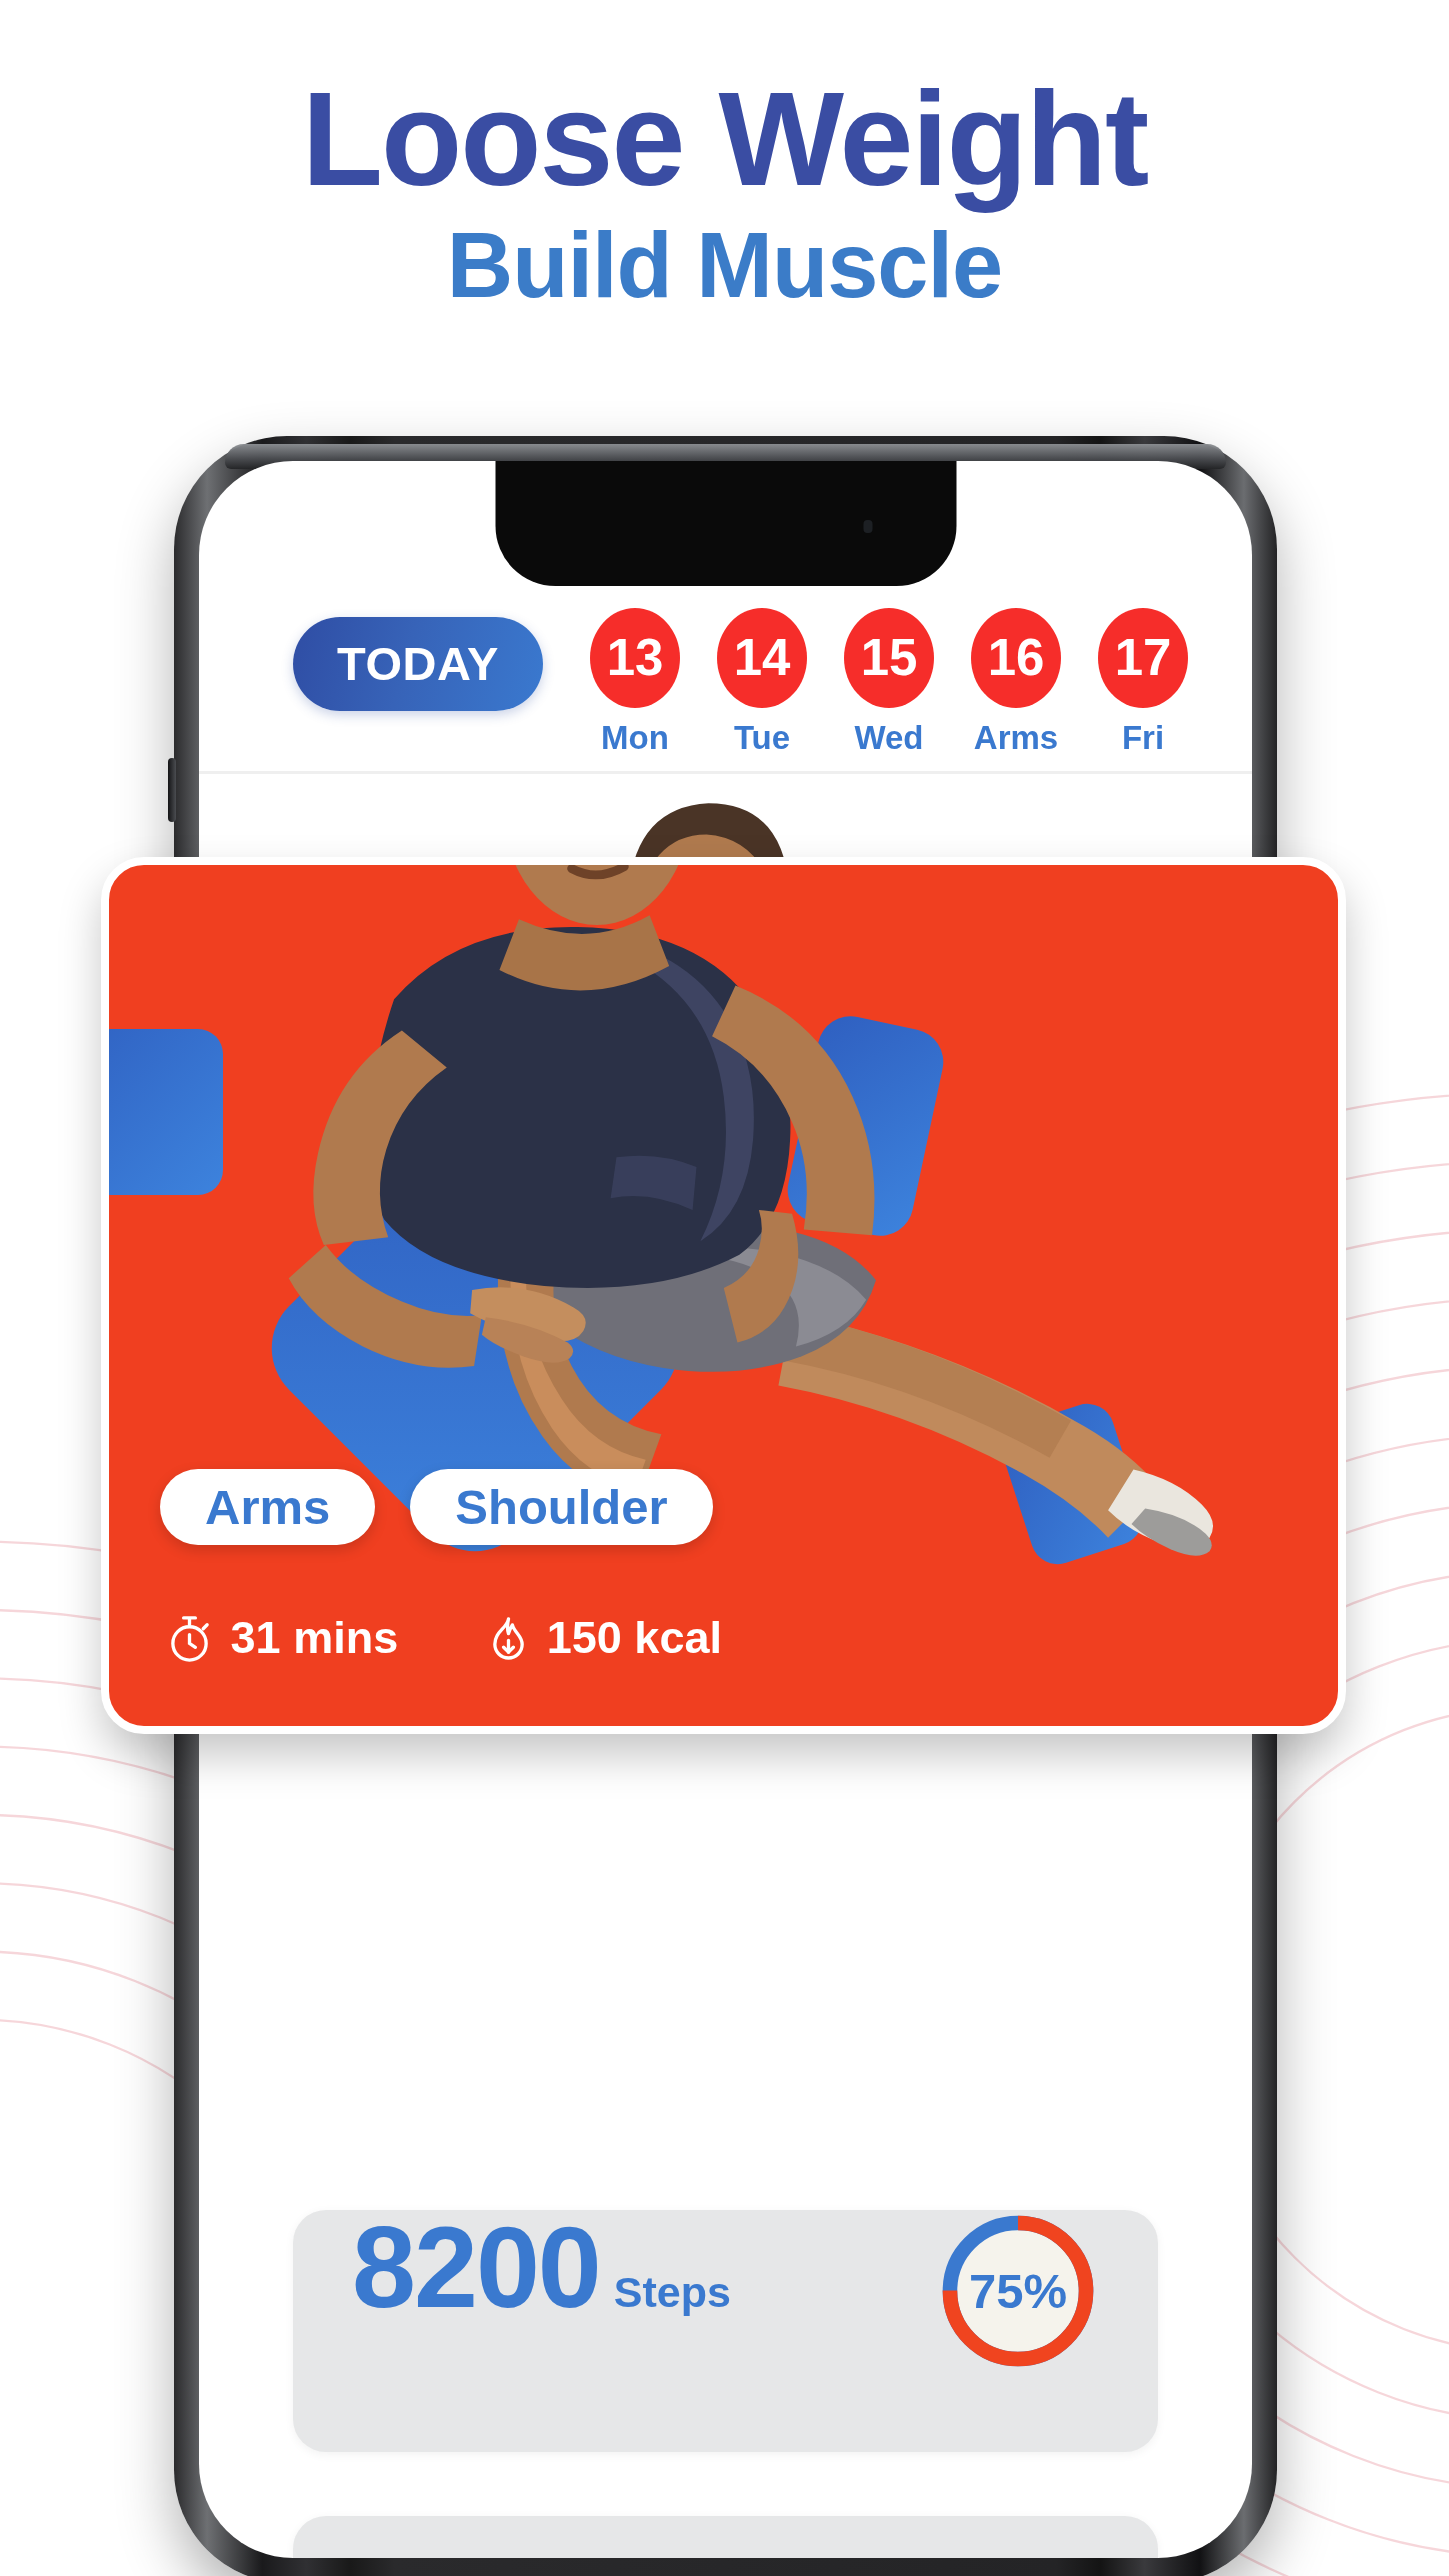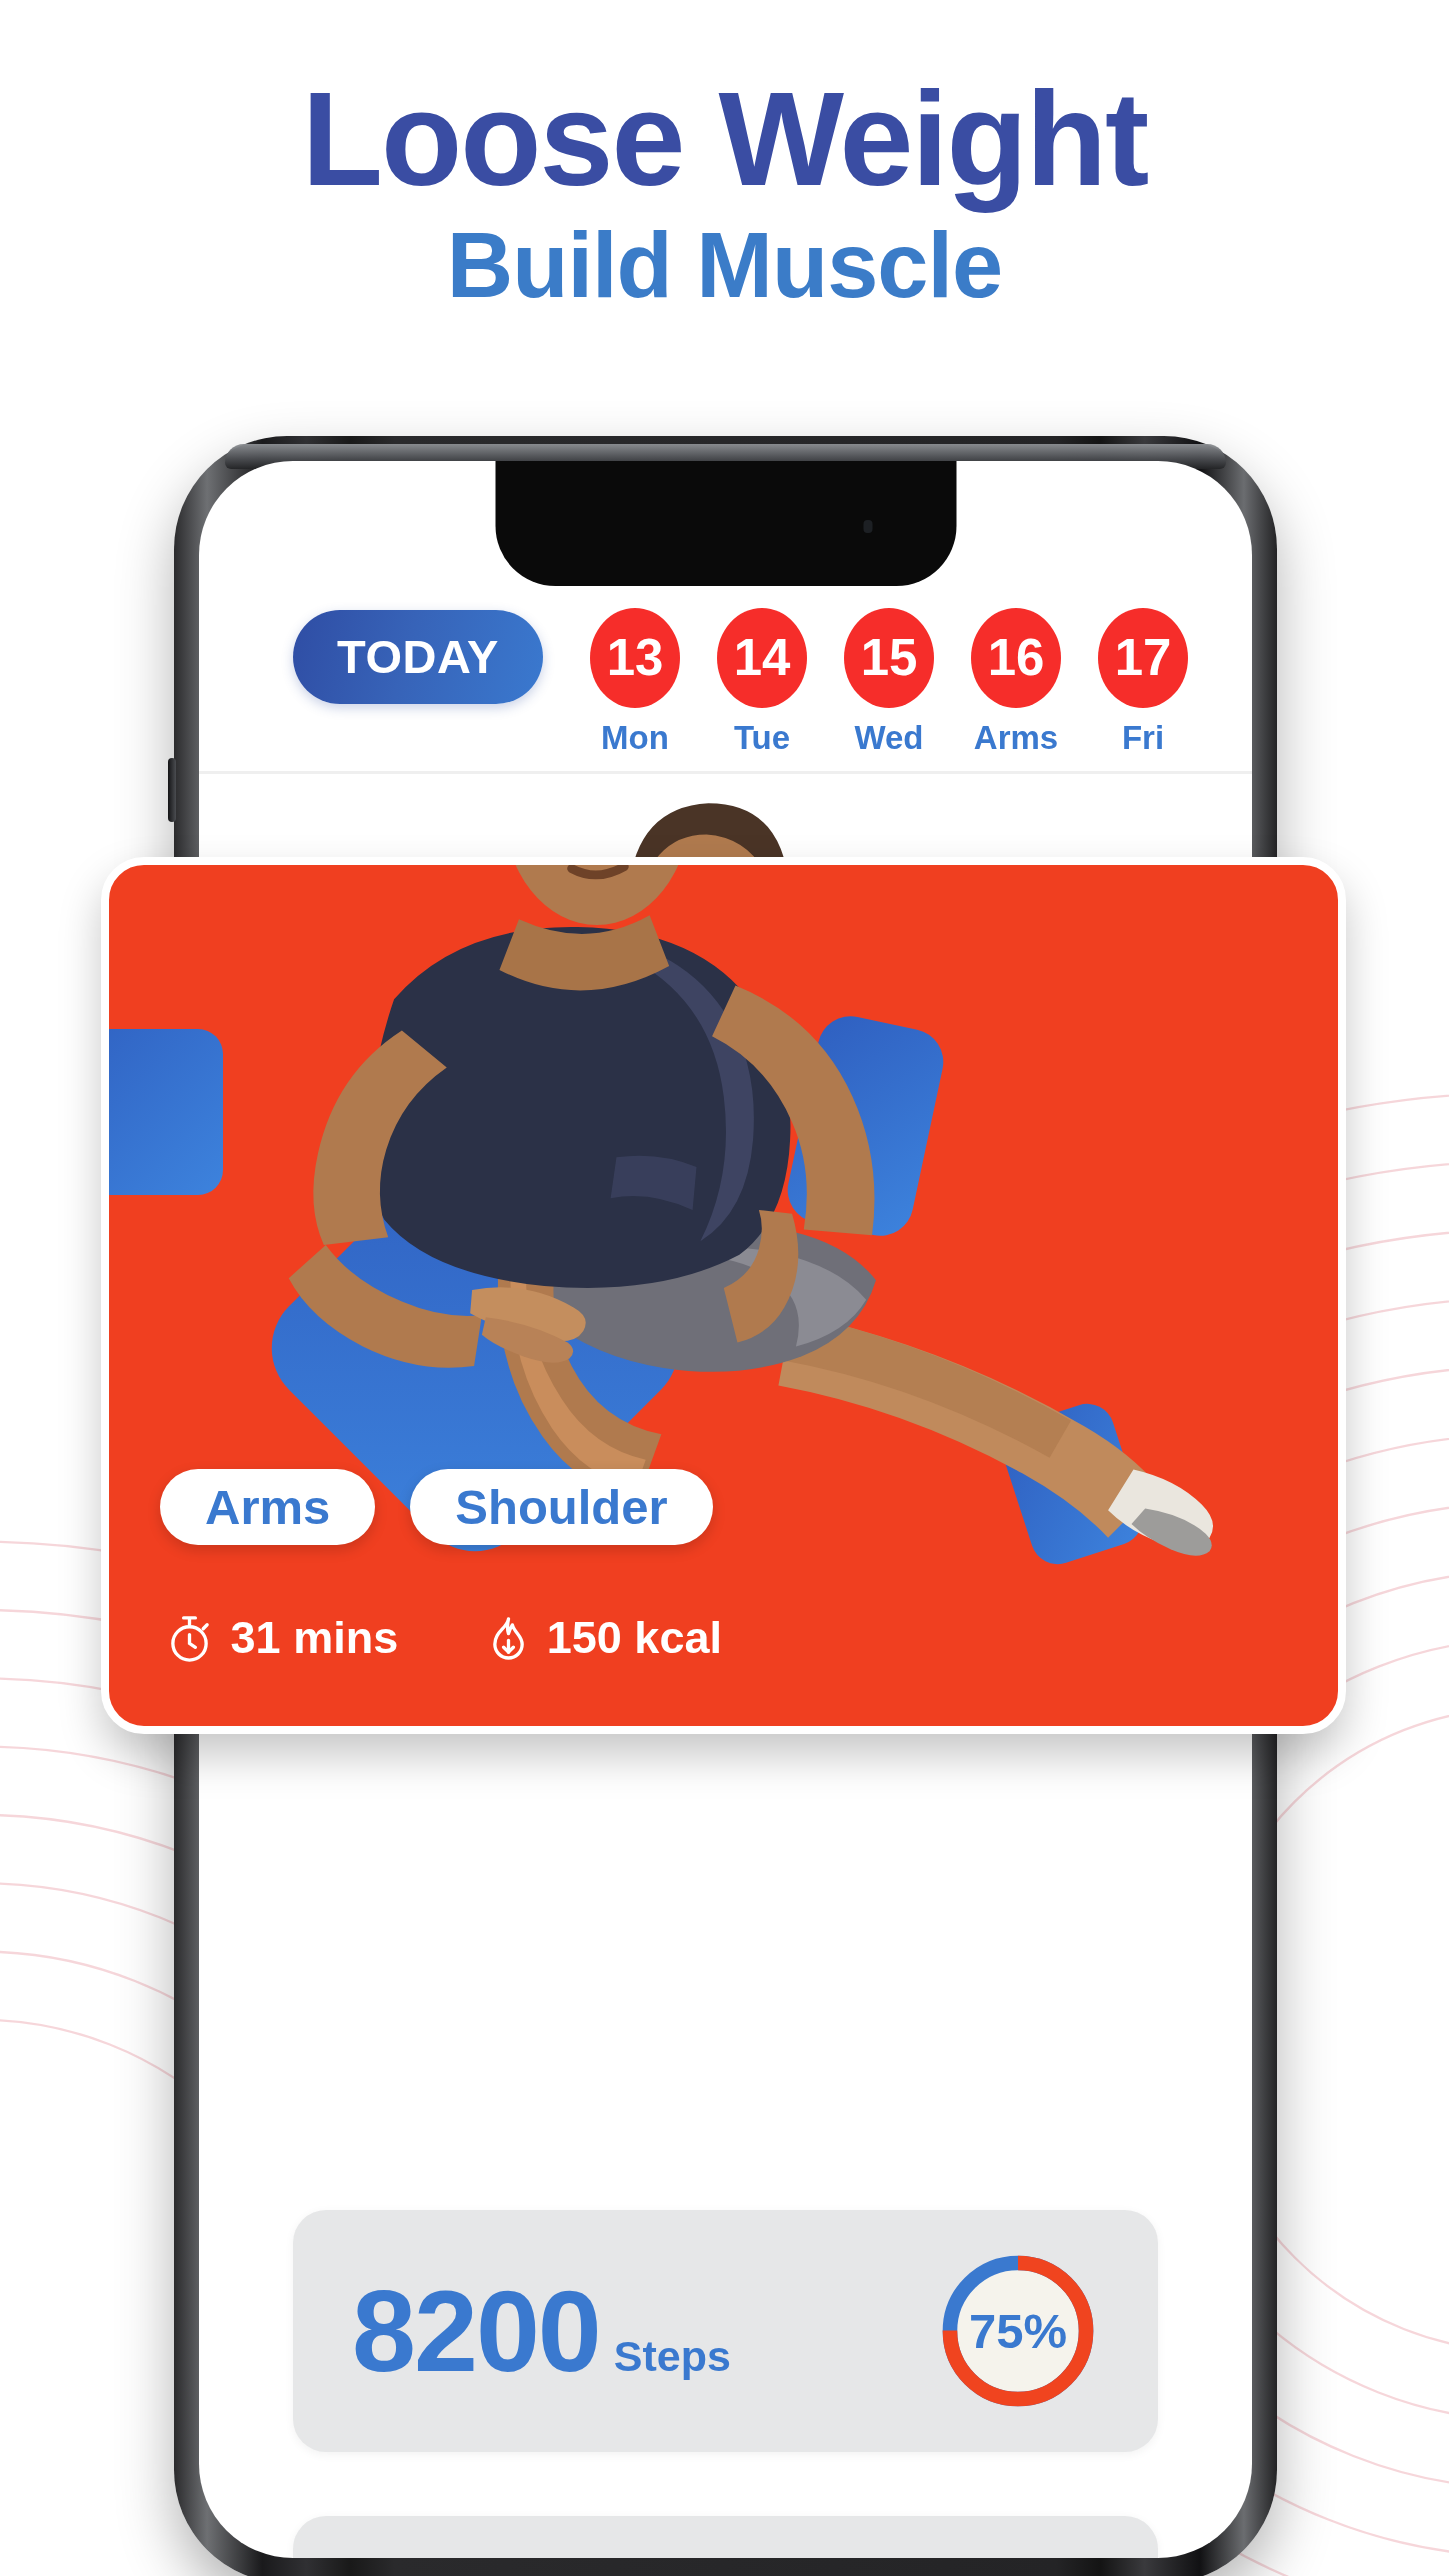--- a/index.html
+++ b/index.html
@@ -54,21 +54,21 @@
 
   
   .cal-strip{position:absolute;left:0;right:0;top:125px;height:195px;background:#fff;z-index:6;}
   .cal-inner{display:flex;align-items:flex-start;padding:21.5px 0 0 94px;}
   .today-pill{
     width:250px;height:94px;border-radius:51px;
     background:linear-gradient(105deg,#2f4da4 0%,#3763b8 45%,#3a79cf 100%);
     display:flex;align-items:center;justify-content:center;
     color:#fff;font-size:47px;font-weight:bold;letter-spacing:0.5px;
     box-shadow:0 3.9px 11.7px rgba(45,75,160,.25);
-    margin-top:2px;
+    margin-top:9px;
   }
   .day-list{display:flex;margin-left:47px;gap:37px;}
   .day{width:90px;text-align:center;}
   .day-circle{
     width:90px;height:100px;border-radius:50%;
     background:#f62d2a;display:flex;align-items:center;justify-content:center;
     color:#fff;font-size:51px;font-weight:bold;
   }
   .day-name{margin-top:11.7px;font-size:33px;color:#3a79cf;font-weight:bold;}
   .cal-divider{position:absolute;left:0;right:0;top:310px;height:2.9px;background:#efefef;z-index:6;}
@@ -99,21 +99,21 @@
   .metrics{position:absolute;left:57px;bottom:62px;display:flex;gap:90px;z-index:14;}
   .metric{display:flex;align-items:center;gap:17.6px;color:#fff;font-size:45px;font-weight:bold;}
   .metric svg{display:block;}
 
   
   .cards{position:absolute;left:0;right:0;top:1749px;padding:0 94px;z-index:6;}
   .card{
     background:#e6e7e8;border-radius:33px;position:relative;
     box-shadow:0 2.9px 9.8px rgba(0,0,0,.05);
   }
-  .card-steps{height:242px;display:flex;align-items:center;justify-content:space-between;padding:0 59px;}
+  .card-steps{height:242px;display:flex;align-items:flex-start;justify-content:space-between;padding:0 59px;}
   .steps-text{display:flex;align-items:baseline;color:#3a79cf;}
   .steps-num{font-size:115px;font-weight:bold;letter-spacing:-2px;line-height:1;}
   .steps-lbl{font-size:43px;font-weight:bold;margin-left:14px;}
   .ring{position:relative;width:162px;height:162px;}
   .ring svg{position:absolute;inset:0;}
   .ring-pct{
     position:absolute;inset:0;display:flex;align-items:center;justify-content:center;
     color:#3a79cf;font-size:49px;font-weight:bold;
   }
 

